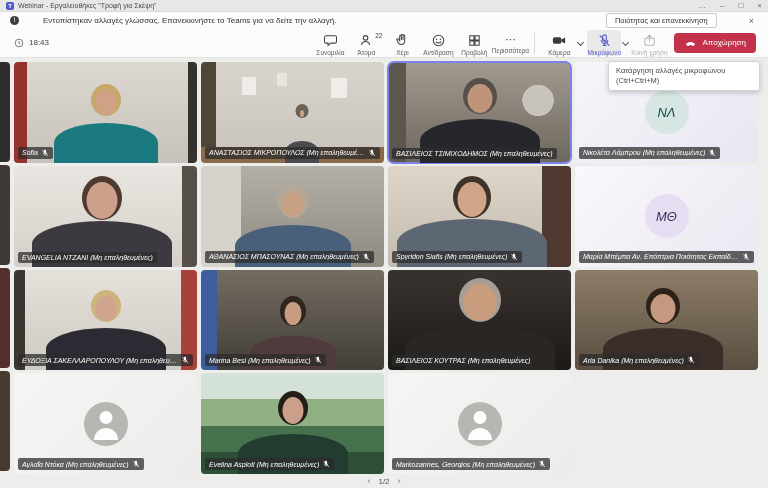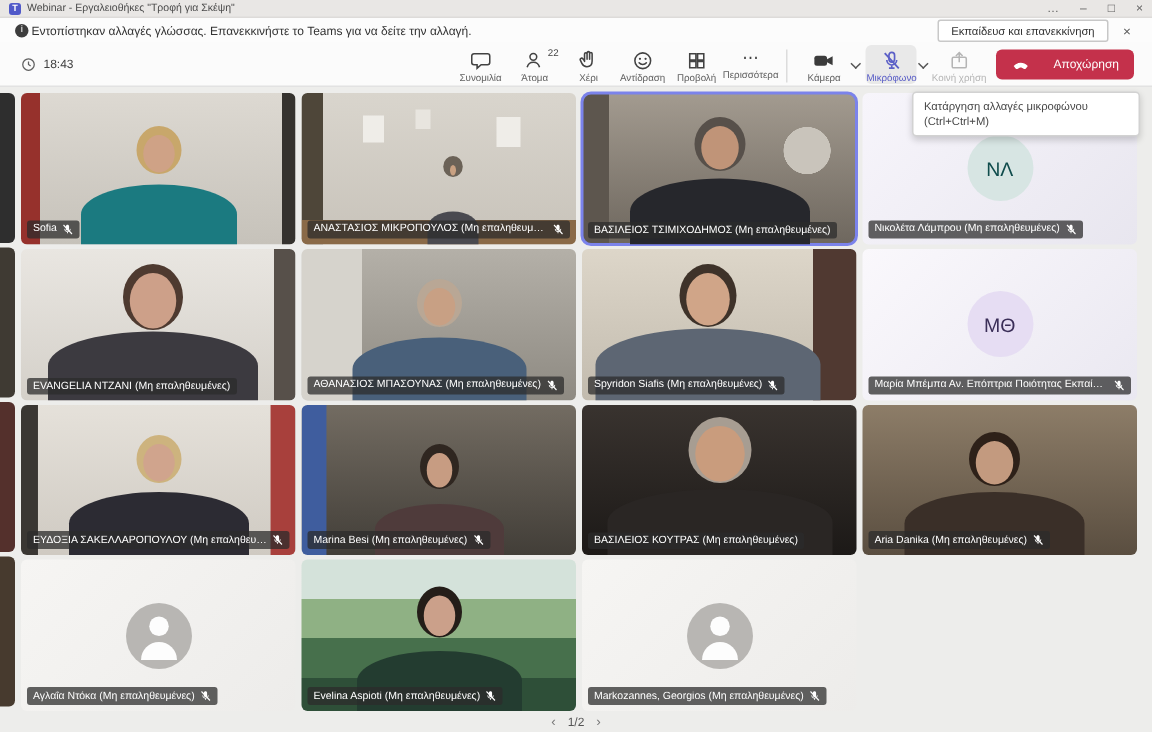--- a/index.html
+++ b/index.html
@@ -10,21 +10,21 @@
   .titlebar { position:absolute; top:0; left:0; right:0; height:12px; background:#e9e7e5;
     display:flex; align-items:center; padding:0 6px; gap:4px; border-bottom:1px solid #dddbd9; }
   .teams-logo { width:8px; height:8px; border-radius:2px; background:#5059c9; color:#fff;
     font-size:6px; font-weight:bold; display:flex; align-items:center; justify-content:center; line-height:1; }
   .title-text { font-size:7px; color:#4a4a4a; white-space:nowrap; }
   .win-controls { margin-left:auto; display:flex; align-items:center; gap:14px; font-size:8px; color:#5f5f5f; }
   .win-controls span { cursor:default; line-height:1; }
 
   
   .notifbar { position:absolute; top:12px; left:0; right:0; height:18px; background:#fcfcfc;
-    border-bottom:1px solid #e8e8e8; display:flex; align-items:center; padding:0 10px; gap:2px; }
+    border-bottom:1px solid #e8e8e8; display:flex; align-items:center; padding:0 10px; gap:24px; }
   .info-icon { width:9px; height:9px; border-radius:50%; background:#3d3d3d; color:#fff; flex:none;
     font-size:6.5px; display:flex; align-items:center; justify-content:center; line-height:1; }
   .notif-text { font-size:8px; color:#333; }
   .notif-btn { margin-left:auto; font-size:7.5px; color:#333; background:#fff; border:1px solid #c8c8c8;
     border-radius:2px; padding:2px 8px; font-family:inherit; }
   .notif-close { font-size:9px; color:#5f5f5f; padding:0 4px 0 8px; }
 
   
   .toolbar { position:absolute; top:28px; left:0; right:0; height:30px; background:#fbfbfb;
     border-bottom:1px solid #e2e2e2; display:flex; align-items:center; padding:0 8px; }
@@ -35,30 +35,30 @@
   .tb-btn svg { display:block; }
   .tb-label { font-size:6.5px; color:#616161; white-space:nowrap; }
   .badge { position:absolute; top:2px; right:1px; font-size:6.5px; color:#424242; }
   .tb-divider { width:1px; height:22px; background:#dcdcdc; margin:3px 5px 0; }
   .chev { width:5px; height:5px; border-right:1px solid #555; border-bottom:1px solid #555;
     transform:rotate(45deg); margin:10px 2px 0 0; }
   .tb-btn.mic-btn { background:#e9e9e9; border-radius:4px; }
   .tb-btn.mic-btn .tb-label { color:#5b5fc7; }
   .tb-btn.share-btn .tb-label { color:#b5b5b5; }
   .leave-btn { margin:3px 4px 0 6px; height:20px; background:#c4314b; border:none; border-radius:4px;
-    color:#fff; font-size:8px; font-family:inherit; display:flex; align-items:center; gap:15px; padding:0 10px; }
+    color:#fff; font-size:8px; font-family:inherit; display:flex; align-items:center; gap:5px; padding:0 10px; }
 
   
   .tooltip { position:absolute; top:61px; left:608px; width:152px; background:#fff; border:1px solid #d2d2d2;
     border-radius:3px; box-shadow:0 2px 5px rgba(0,0,0,.18); padding:4px 7px; z-index:50; }
   .tooltip div { font-size:7.5px; color:#484848; line-height:1.35; }
 
   
   .stage { position:absolute; top:60px; left:0; right:0; bottom:14px; padding:2px 10px 0 14px;
-    display:grid; grid-template-columns:repeat(4,1fr); grid-template-rows:repeat(4,1fr); gap:3px 4px; }
+    display:grid; grid-template-columns:repeat(4,1fr); grid-template-rows:repeat(4,1fr); gap:3px 4px;font-style:italic; }
   .sliver { position:absolute; left:0; width:10px; height:100px; border-radius:0 4px 4px 0; }
   .sliver.s1 { top:62px; background:#2e2e2e; }
   .sliver.s2 { top:165px; background:#3f3a33; }
   .sliver.s3 { top:268px; background:#54302c; }
   .sliver.s4 { top:371px; background:#473a2e; }
 
   .tile { position:relative; border-radius:4px; overflow:hidden; }
   .tile.active { outline:2px solid #7b83eb; outline-offset:-1px; border-radius:6px; }
 
   
@@ -152,21 +152,21 @@
       <span>…</span>
       <span>–</span>
       <span>□</span>
       <span>×</span>
     </div>
   </div>
 
   <div class="notifbar">
     <span class="info-icon">i</span>
     <span class="notif-text">Εντοπίστηκαν αλλαγές γλώσσας. Επανεκκινήστε το Teams για να δείτε την αλλαγή.</span>
-    <button class="notif-btn">Εκπαίδευσ και επανεκκίνηση</button>
+    <button class="notif-btn">Ποιότητας και επανεκκίνηση</button>
     <span class="notif-close">×</span>
   </div>
 
   <div class="toolbar">
     <div class="time-wrap">
       <svg width="10" height="10" viewBox="0 0 12 12">
         <circle cx="6" cy="6" r="4.6" fill="none" stroke="#5f5f5f" stroke-width="1"></circle>
         <path d="M6 3.6V6l1.7 1.2" fill="none" stroke="#5f5f5f" stroke-width="1"></path>
       </svg>
       <span class="time-text">18:43</span>

